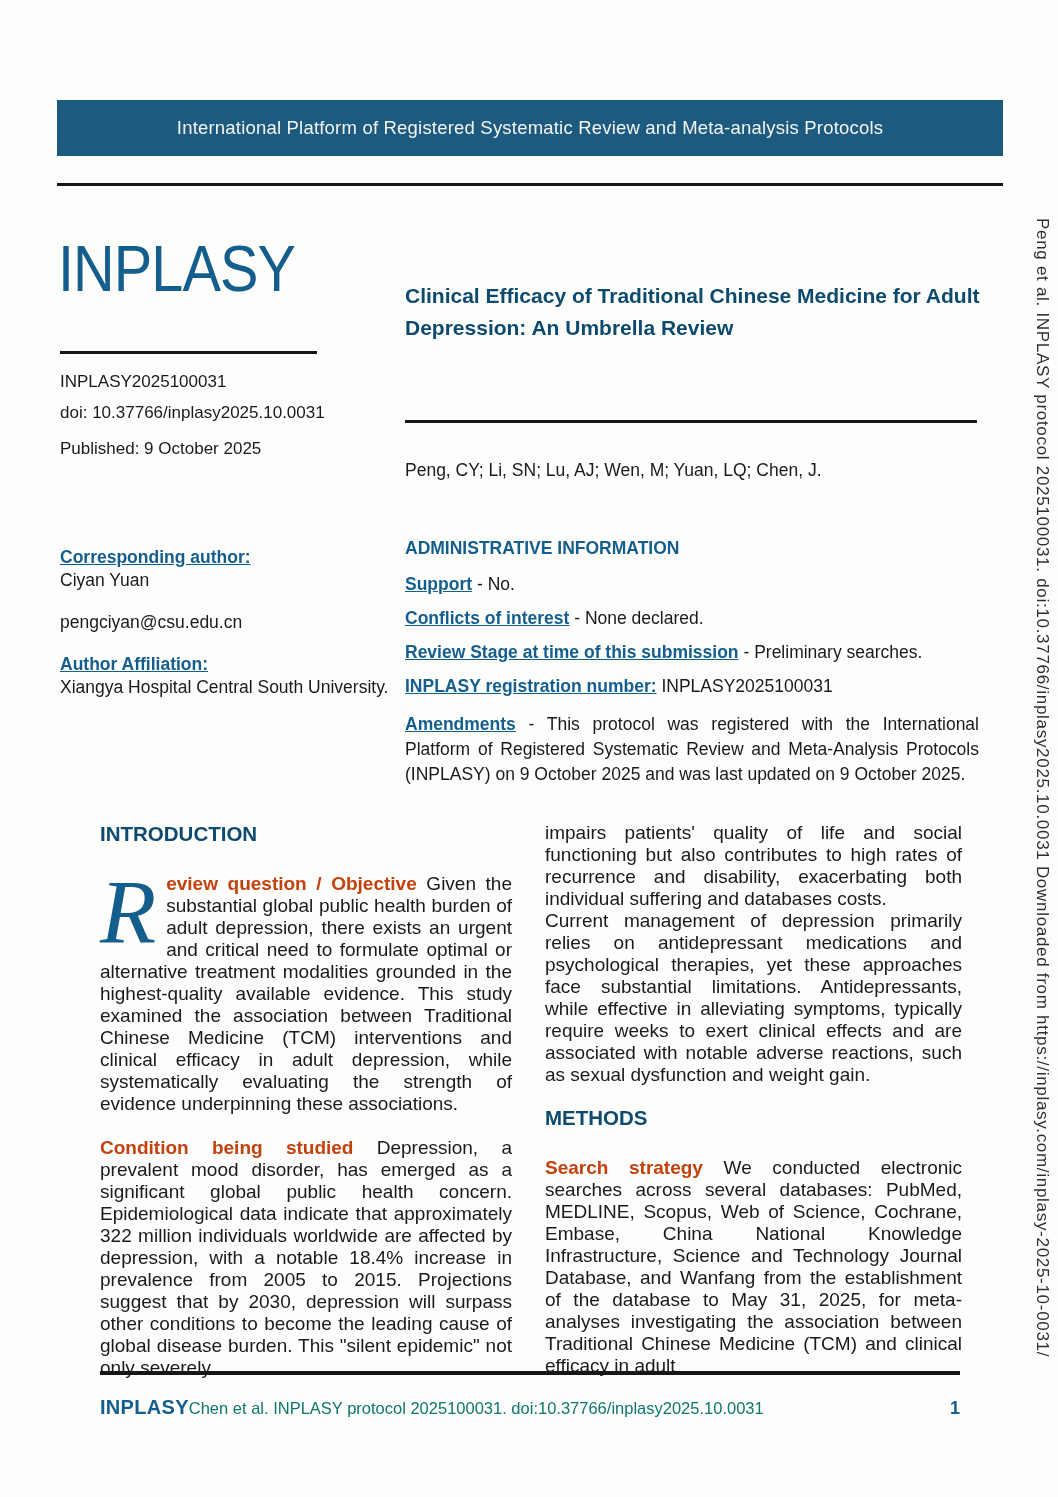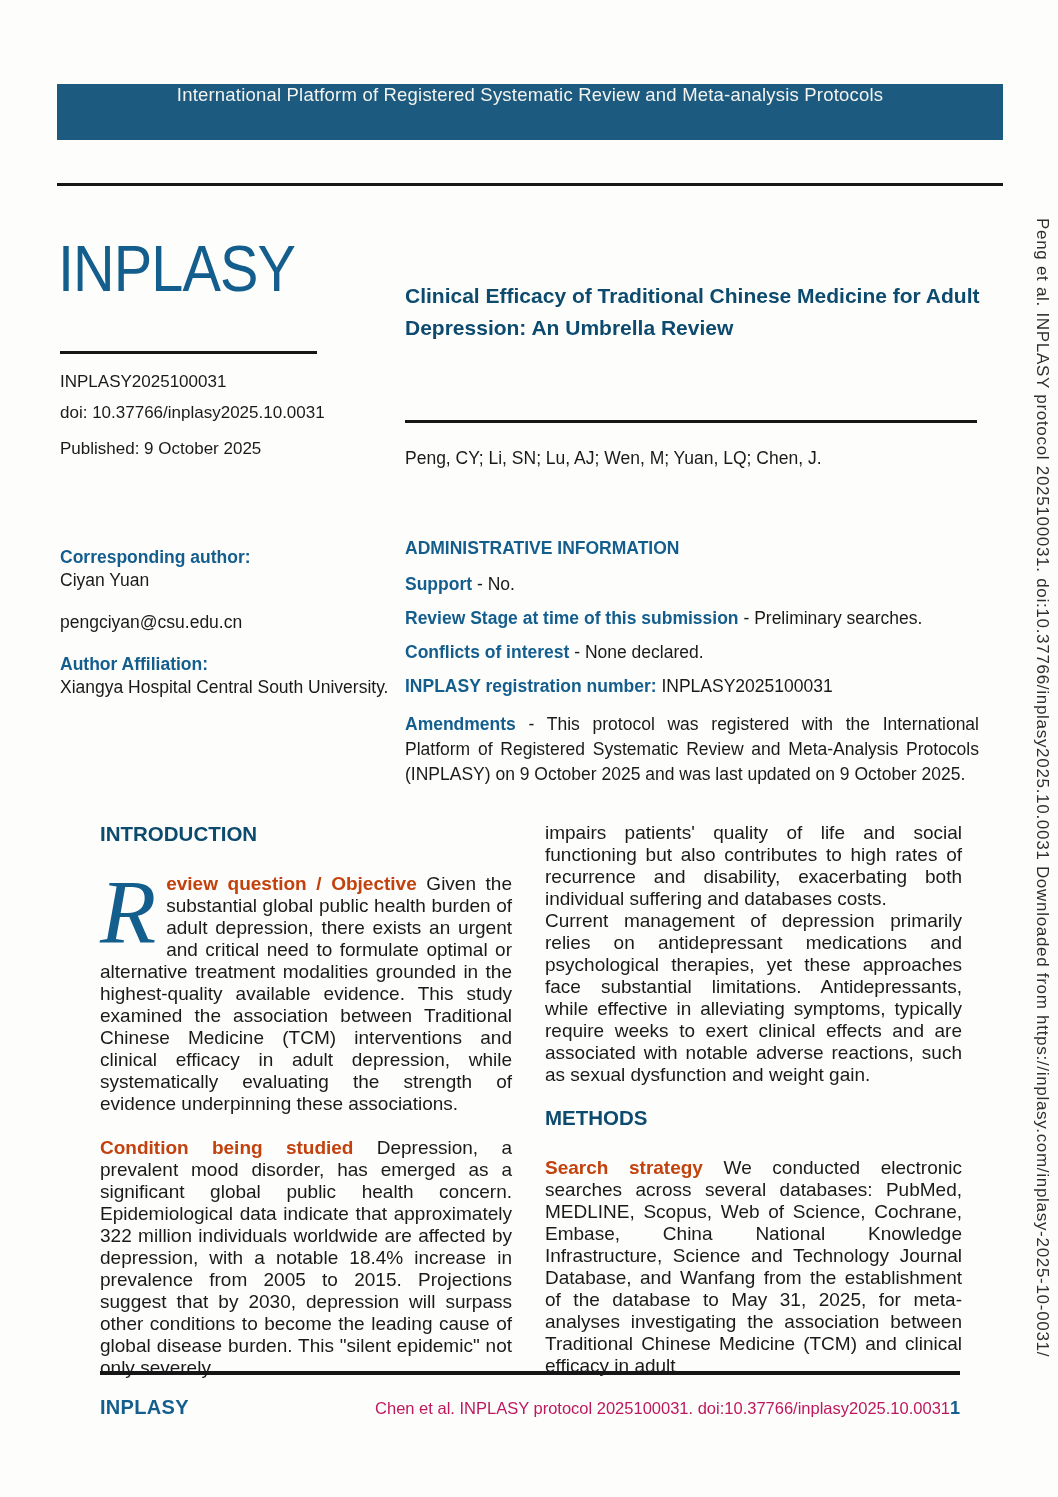--- a/index.html
+++ b/index.html
@@ -1,43 +1,43 @@
 <!DOCTYPE html>
 <html><head>
 <meta charset="utf-8">
 <style>
   html,body{margin:0;padding:0;background:#ffffff;}
   .page{
     position:relative;width:1058px;height:1497px;background:#fdfdfc;
     font-family:"Liberation Sans", sans-serif;color:#1a1a1a;overflow:hidden;
   }
   .banner{
-    position:absolute;left:57px;top:84px;width:946px;height:56px;
-    background:#1c5a80;color:#f4f4ef;display:flex;align-items:flex-start;justify-content:center;
+    position:absolute;left:57px;top:100px;width:946px;height:56px;
+    background:#1c5a80;color:#f4f4ef;display:flex;align-items:center;justify-content:center;
     font-size:18.5px;letter-spacing:0.2px;
   }
   .rule{position:absolute;background:#161616;height:3px;}
   .rule-top{left:57px;top:183px;width:946px;}
   .logo{
     position:absolute;left:58px;top:232px;font-size:64px;color:#145e8d;
     transform:scaleX(0.9);transform-origin:left top;letter-spacing:-1px;white-space:nowrap;
   }
   .logo-rule{left:60px;top:351px;width:257px;}
   .meta{position:absolute;left:60px;top:372px;width:330px;font-size:17px;}
   .meta .m-line{margin-bottom:11px;}
   .meta .m-line.pub{margin-top:16px;}
   .corr{position:absolute;left:60px;top:546px;width:335px;font-size:17.5px;line-height:23px;}
-  .blue-label{color:#145e8d;font-weight:bold;}
+  .blue-label{color:#145e8d;font-weight:bold;text-decoration:underline;}
   .corr .gap{height:19px;}
   .title{
     position:absolute;left:405px;top:280px;width:578px;
     font-size:21px;font-weight:bold;color:#0c4a6e;line-height:32px;
   }
   .title-rule{left:405px;top:420px;width:572px;}
-  .authors{position:absolute;left:405px;top:448px;width:578px;font-size:17.5px;}
+  .authors{position:absolute;left:405px;top:460px;width:578px;font-size:17.5px;}
   .admin{position:absolute;left:405px;top:538px;width:574px;font-size:17.5px;line-height:21px;}
   .admin-heading{color:#145e8d;font-weight:bold;margin:0 0 15px 0;}
   .admin-row{margin-bottom:13px;}
   .amendments{margin:15px 0 0 0;text-align:justify;line-height:25px;}
   .col{position:absolute;top:822px;font-size:19px;line-height:22px;text-align:justify;}
   .col-left{left:100px;width:412px;}
   .col-right{left:545px;width:417px;}
   .section-heading{
     color:#0c4a6e;font-weight:bold;font-size:20.5px;margin:0 0 27px 0;text-align:left;line-height:24px;
   }
@@ -48,21 +48,21 @@
     float:left;font-family:"Liberation Serif", serif;font-style:italic;
     font-size:92px;line-height:66px;color:#145e8d;margin:6px 10px 0 0;
   }
   .inline-label{color:#c2410c;font-weight:bold;margin-top:23px;}
   .footer-rule{left:100px;top:1371px;width:860px;height:3.5px;}
   .footer{
     position:absolute;left:100px;top:1396px;width:860px;
     display:flex;align-items:baseline;
   }
   .footer-logo{font-weight:bold;color:#145e8d;font-size:20px;letter-spacing:0.3px;}
-  .footer-citation{flex:1;text-align:right;font-size:16.5px;color:#be185d;}
+  .footer-citation{flex:1;text-align:left;font-size:16.5px;color:#0f766e;}
   .footer-page{font-weight:bold;color:#145e8d;font-size:18px;}
   .sidebar-vertical{
     position:absolute;left:1052px;top:218px;
     transform:rotate(90deg);transform-origin:0 0;
     font-size:17px;letter-spacing:0.7px;color:#2e2e2e;white-space:nowrap;
   }
 </style>
 </head>
 <body>
 
@@ -97,26 +97,26 @@
   <div class="rule title-rule"></div>
   <div class="authors">Peng, CY; Li, SN; Lu, AJ; Wen, M; Yuan, LQ; Chen, J.</div>
 
   <div class="admin">
     <div class="admin-heading">ADMINISTRATIVE INFORMATION</div>
     <div class="admin-row">
       <span class="blue-label">Support</span>
       <span>-  No.</span>
     </div>
     <div class="admin-row">
+      <span class="blue-label">Conflicts of interest</span>
+      <span>- None declared.</span>
+    </div>
+    <div class="admin-row">
       <span class="blue-label">Review Stage at time of this submission</span>
       <span>- Preliminary searches.</span>
-    </div>
-    <div class="admin-row">
-      <span class="blue-label">Conflicts of interest</span>
-      <span>- None declared.</span>
     </div>
     <div class="admin-row">
       <span class="blue-label">INPLASY registration number:</span>
       <span>INPLASY2025100031</span>
     </div>
     <p class="amendments">
       <span class="blue-label">Amendments</span>
       <span>- This protocol was registered with the International Platform of Registered Systematic Review and Meta-Analysis Protocols (INPLASY) on 9 October 2025 and was last updated on 9 October 2025.</span>
     </p>
   </div>

